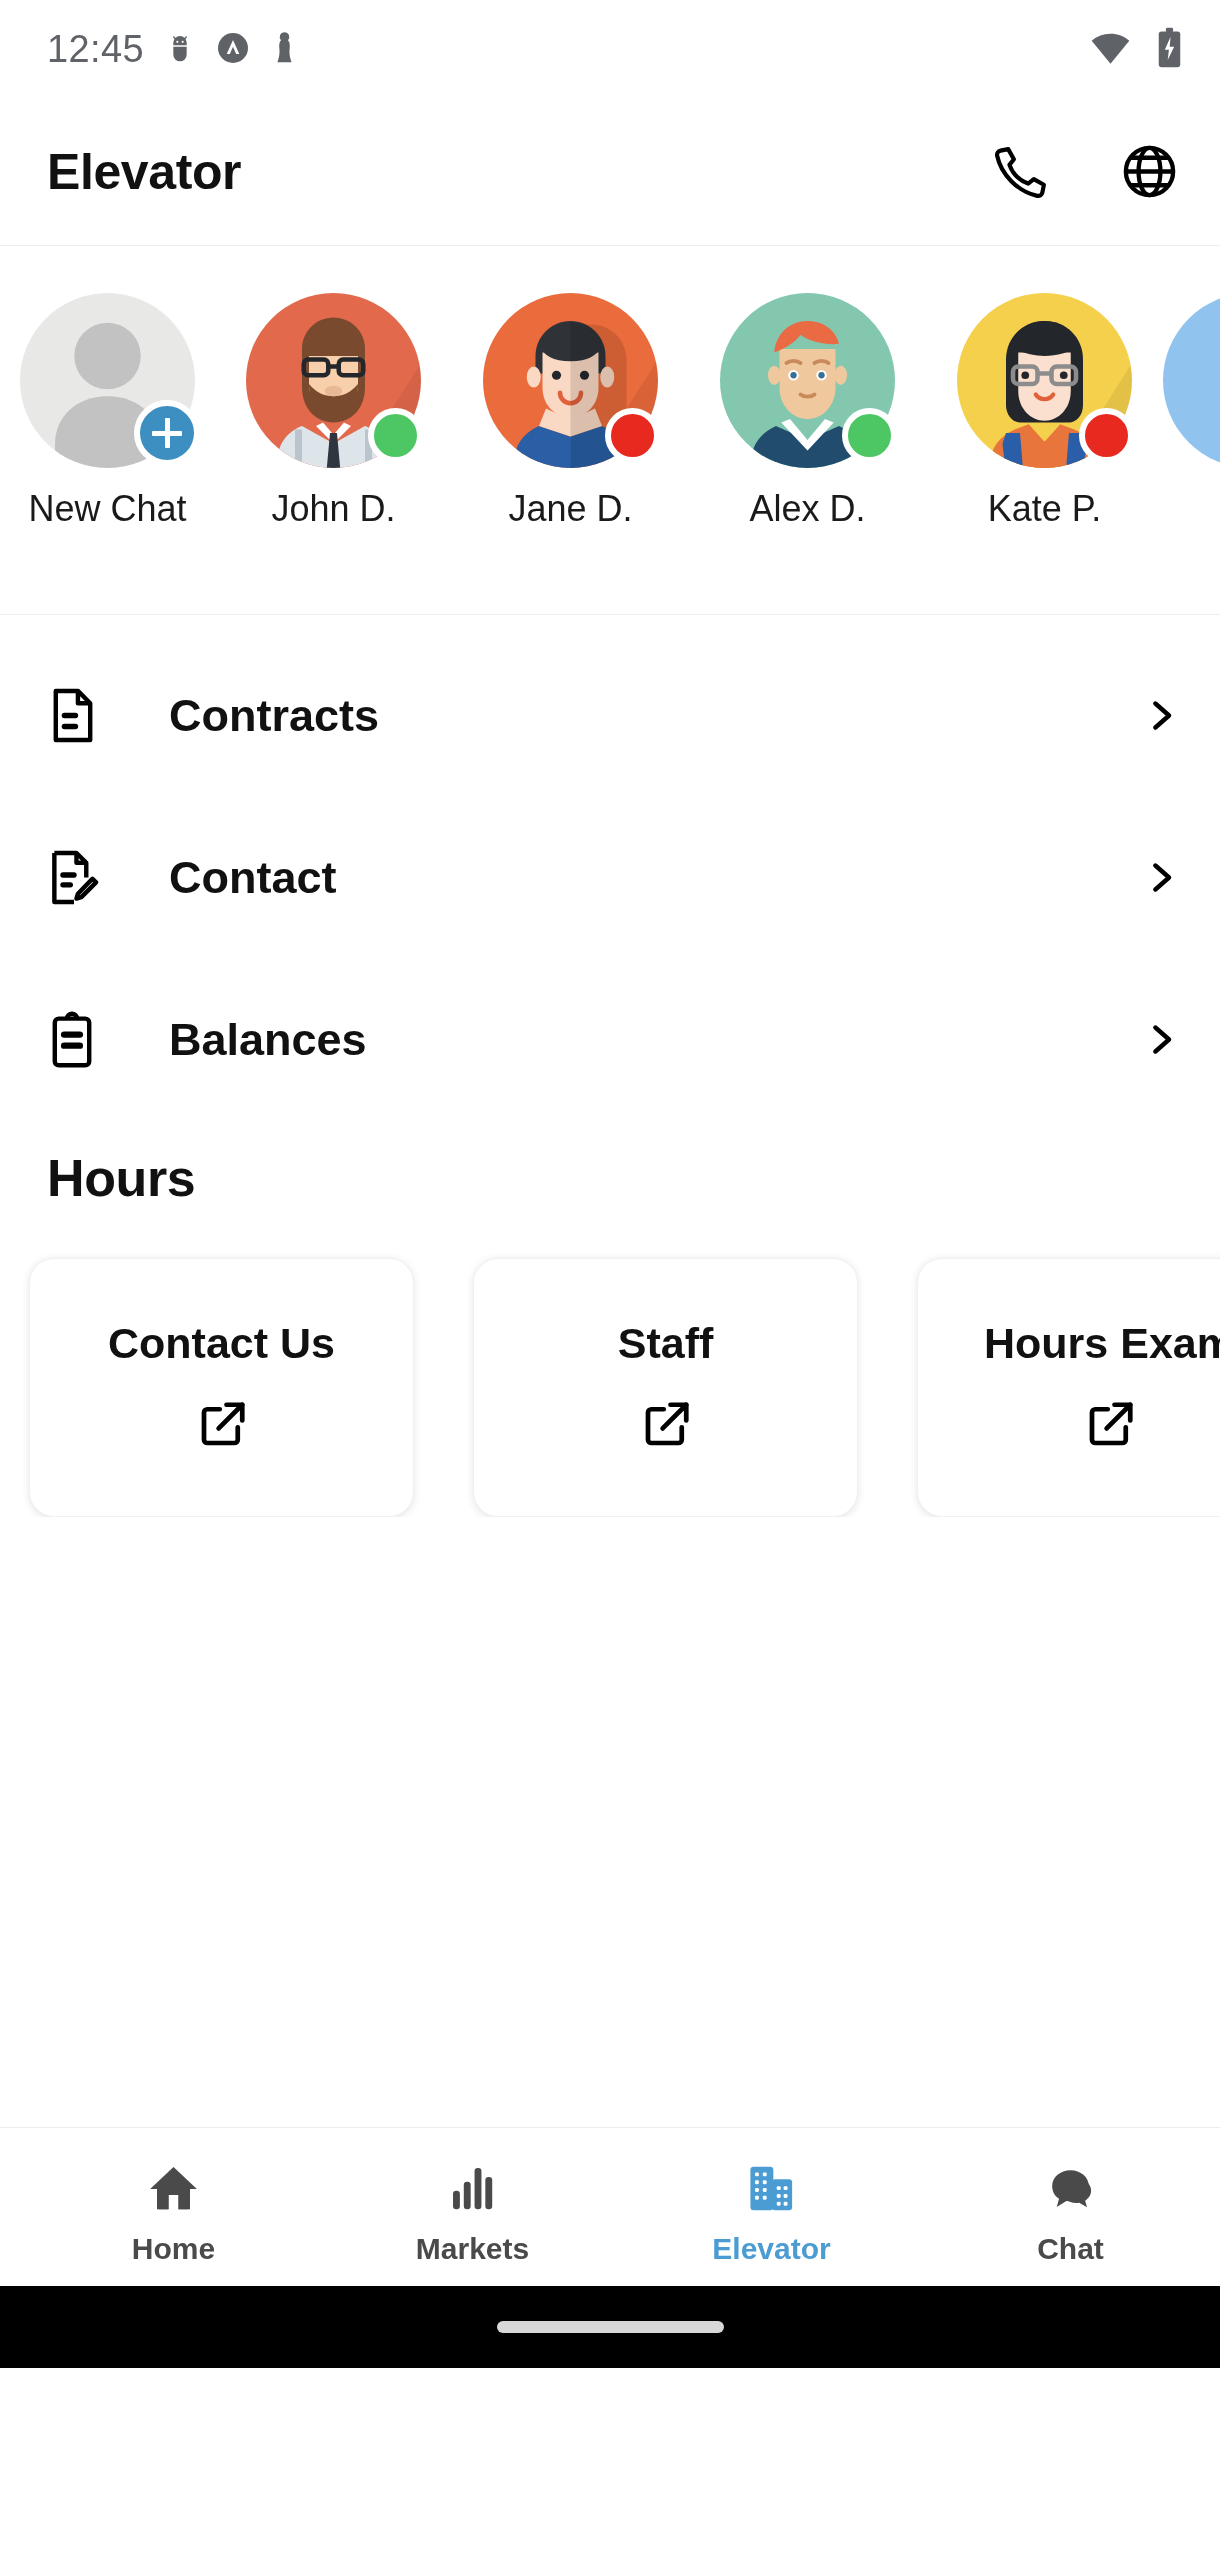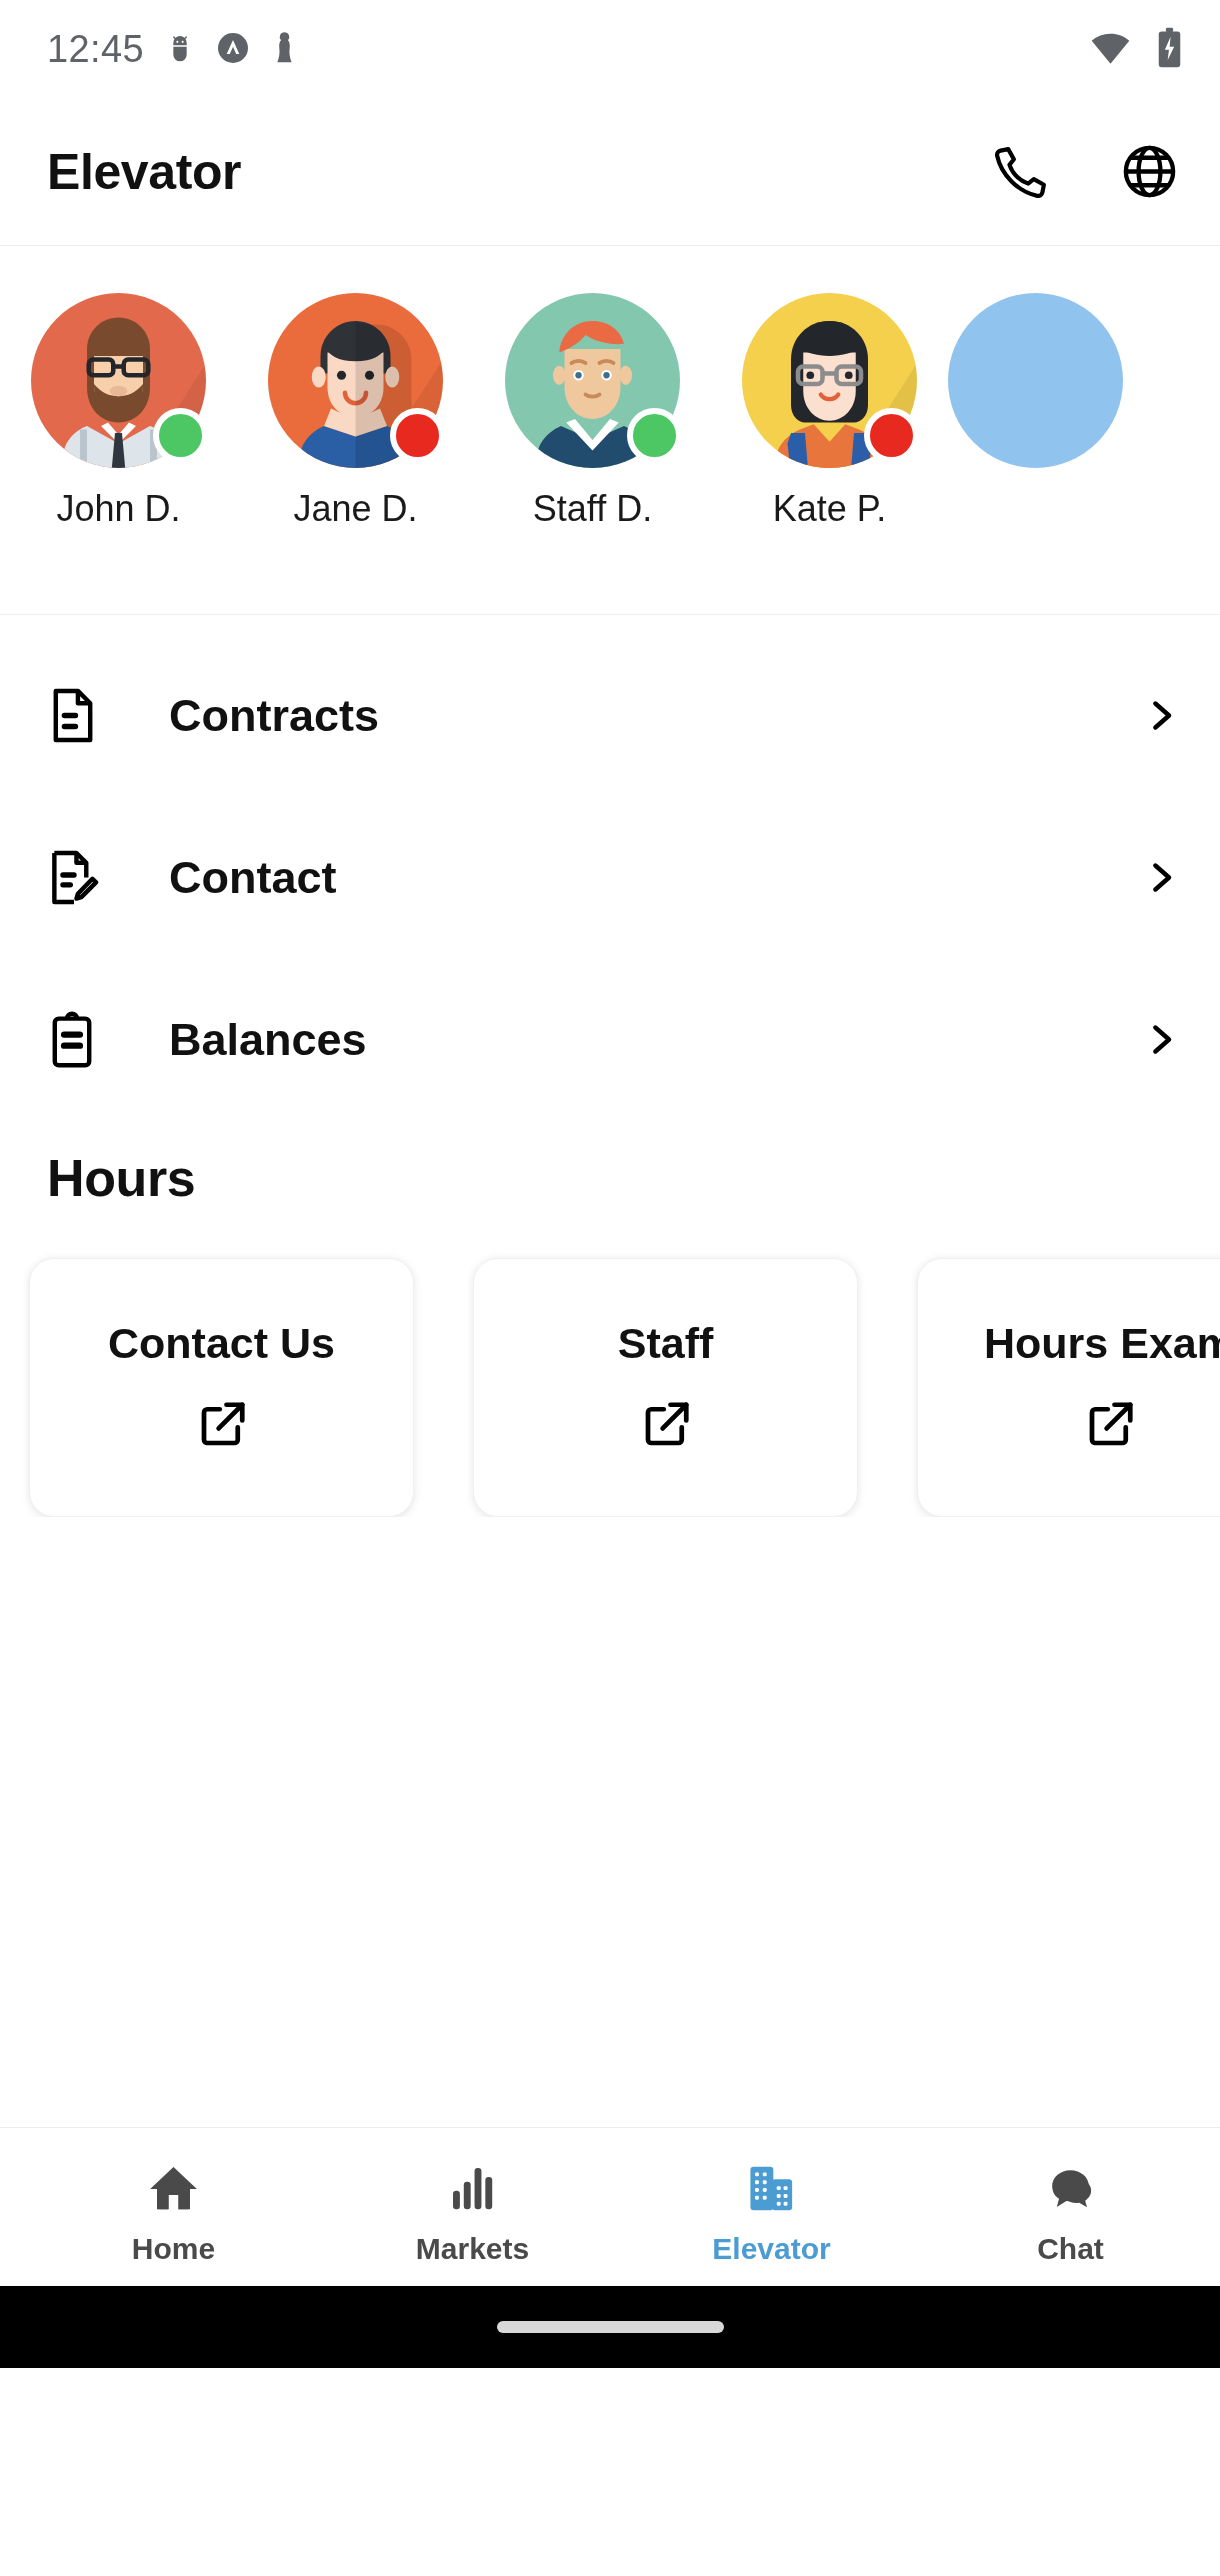--- a/index.html
+++ b/index.html
@@ -284,20 +284,32 @@
           <line x1="2.7" y1="12" x2="21.3" y2="12"></line>
           <line x1="4.3" y1="6.6" x2="19.7" y2="6.6"></line>
           <line x1="4.3" y1="17.4" x2="19.7" y2="17.4"></line>
         </svg>
       </div>
     </div>
   </div>
 
   <div class="avatar-strip">
 
+    <div class="avatar-cell first">
+      <div class="avatar-wrap">
+        <div class="avatar-circle" style="background:#E8E8E6">
+          <svg width="175" height="175" viewBox="0 0 100 100">
+            <circle cx="50" cy="36" r="19" fill="#C2C2C2"></circle>
+            <path d="M50 59c-18 0-30 12-30 27v14h60V86c0-15-12-27-30-27z" fill="#C2C2C2"></path>
+          </svg>
+        </div>
+        <div class="plus-badge"></div>
+      </div>
+      <div class="avatar-name">New Chat</div>
+    </div>
 
     <div class="avatar-cell">
       <div class="avatar-wrap">
         <div class="avatar-circle" style="background:#E2694C">
           <svg width="175" height="175" viewBox="0 0 100 100">
             <path d="M100 40 L62 100 H100Z" fill="#000" opacity="0.06"></path>
             <path d="M32 32c0-10 8-18 18-18s18 8 18 18v22c0 12-8 20-18 20s-18-8-18-20V32z" fill="#7A4A2E"></path>
             <path d="M36 36h28v16c0 10-6 16-14 16s-14-6-14-16V36z" fill="#F7CFAA"></path>
             <rect x="33" y="38" width="14" height="9" rx="2.5" fill="none" stroke="#23262B" stroke-width="2.6"></rect>
             <rect x="53" y="38" width="14" height="9" rx="2.5" fill="none" stroke="#23262B" stroke-width="2.6"></rect>
@@ -353,21 +365,21 @@
                 <circle cx="42" cy="47" r="1.8" fill="#3B6E8F"></circle>
             <circle cx="58" cy="47" r="3" fill="#ffffff"></circle>
                 <circle cx="58" cy="47" r="1.8" fill="#3B6E8F"></circle>
             <path d="M46 58c2 1.6 6 1.6 8 0" stroke="#C98A5A" stroke-width="2.2" fill="none" stroke-linecap="round"></path>
             <path d="M32 76c-9 4-14 11-14 20v6h64v-6c0-9-5-16-14-20l-18 8-18-8z" fill="#214C6E"></path>
             <path d="M40 72l10 12 10-12 5 2-15 16-15-16 5-2z" fill="#ffffff"></path>
           </svg>
         </path></div>
         <div class="status-dot dot-online"></div>
       </div>
-      <div class="avatar-name">Staff D.</div>
+      <div class="avatar-name">Alex D.</div>
     </div>
 
     <div class="avatar-cell">
       <div class="avatar-wrap">
         <div class="avatar-circle" style="background:#F5D04C">
           <svg width="175" height="175" viewBox="0 0 100 100">
             <path d="M100 40 L62 100 H100Z" fill="#000" opacity="0.07"></path>
             <path d="M28 38c0-13 10-22 22-22s22 9 22 22v26c0 6-4 10-8 10H36c-4 0-8-4-8-10V38z" fill="#23262B"></path>
             <path d="M35 34h30v22c0 10-7 17-15 17s-15-7-15-17V34z" fill="#FBE0D0"></path>
             <path d="M30 30c4-9 11-14 20-14s16 5 20 14c-6 4-13 6-20 6s-14-2-20-6z" fill="#23262B"></path>

